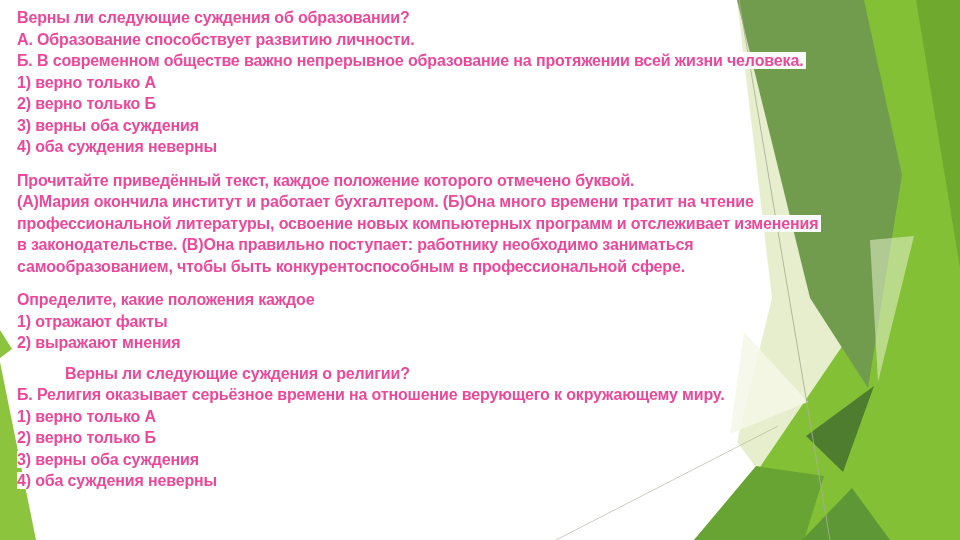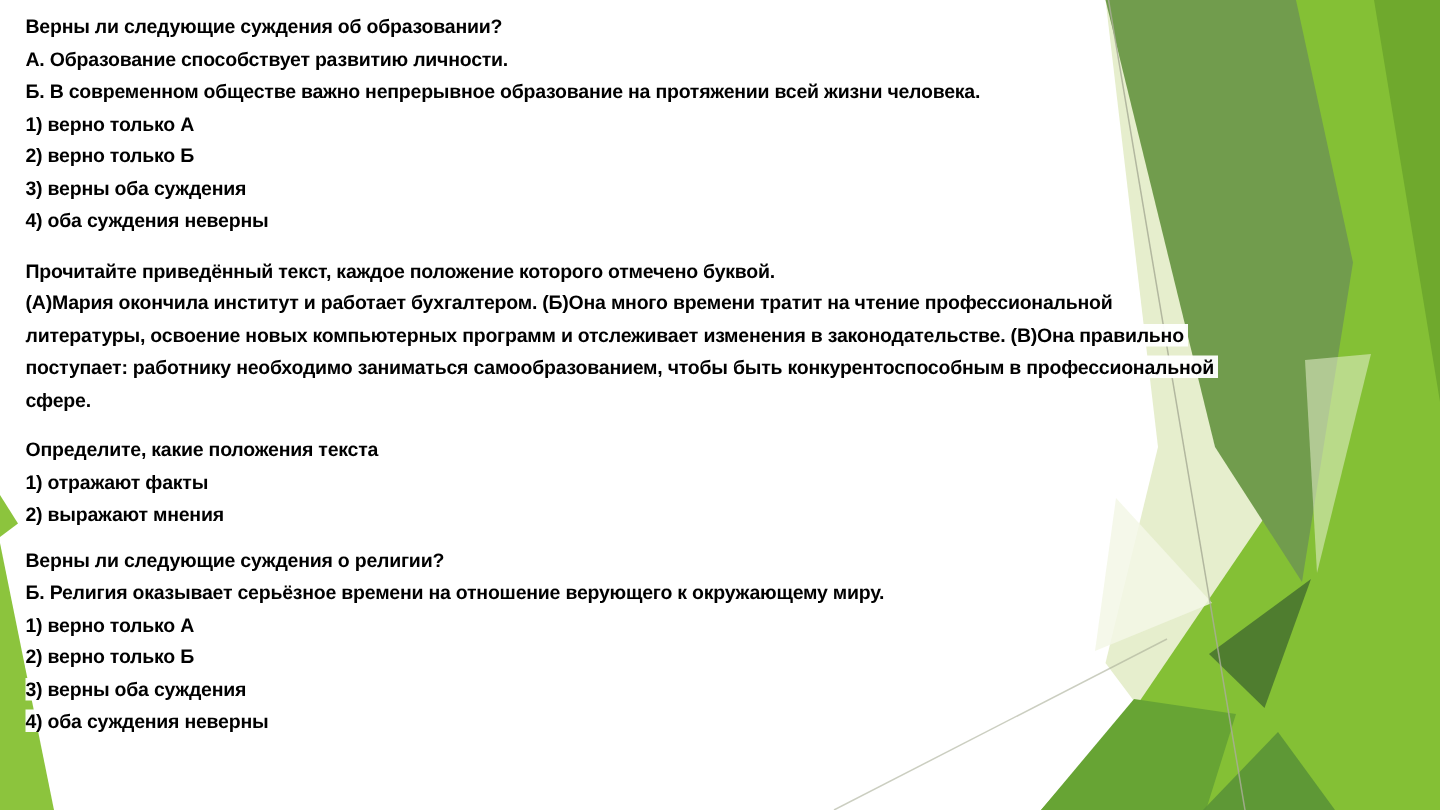--- a/index.html
+++ b/index.html
@@ -6,33 +6,33 @@
   .slide{
     position:relative;
     width:960px;height:540px;
     background:#ffffff;
     overflow:hidden;
     font-family:"Liberation Sans",sans-serif;
   }
   .decor{position:absolute;left:0;top:0;width:960px;height:540px;z-index:1;}
   .content{
     position:absolute;top:7px;left:17px;width:806px;z-index:2;
-    font-weight:700;font-size:13px;line-height:21.5px;
-    color:#000000;letter-spacing:-0.15px;
+    font-weight:700;font-size:16px;line-height:21.5px;
+    color:#ec4899;letter-spacing:-0.15px;
   }
   .content section{margin:0;padding:0;}
   .ln{margin:0;padding:0;}
   .ln > span{
     background:rgba(255,255,255,0.96);
     padding:0 3px 0 0;
     box-decoration-break:clone;
     -webkit-box-decoration-break:clone;
   }
   .gap4{margin-top:12px;}
-  .gap9{margin-top:9px;}
+  .gap9{margin-top:9px;margin-left:48px;}
 </style>
 </head>
 <body>
 
 <div class="slide">
 
   <svg class="decor" viewBox="0 0 960 540" aria-hidden="true">
     <polygon points="830,0 960,0 960,540 694,540 755,470 845,340" fill="#84c035"></polygon>
     <polygon points="916,0 960,0 960,268" fill="#6fa92d"></polygon>
     <polygon points="737,0 746,0 810,298 772,298" fill="#e6eecd"></polygon>
@@ -57,21 +57,21 @@
       <p class="ln"><span>Б. В современном обществе важно непрерывное образование на протяжении всей жизни человека.</span></p>
       <p class="ln"><span>1) верно только А</span></p>
       <p class="ln"><span>2) верно только Б</span></p>
       <p class="ln"><span>3) верны оба суждения</span></p>
       <p class="ln"><span>4) оба суждения неверны</span></p>
     </section>
 
     <section>
       <p class="ln gap4"><span>Прочитайте приведённый текст, каждое положение которого отмечено буквой.</span></p>
       <p class="ln"><span>(А)Мария окончила институт и работает бухгалтером. (Б)Она много времени тратит на чтение профессиональной литературы, освоение новых компьютерных программ и отслеживает изменения в законодательстве. (В)Она правильно поступает: работнику необходимо заниматься самообразованием, чтобы быть конкурентоспособным в профессиональной сфере.</span></p>
-      <p class="ln gap4"><span>Определите, какие положения текста</span></p>
+      <p class="ln gap4"><span>Определите, какие положения каждое</span></p>
       <p class="ln"><span>1) отражают факты</span></p>
       <p class="ln"><span>2) выражают мнения</span></p>
     </section>
 
     <section>
       <p class="ln gap9"><span>Верны ли следующие суждения о религии?</span></p>
       <p class="ln"><span>Б. Религия оказывает серьёзное времени на отношение верующего к окружающему миру.</span></p>
       <p class="ln"><span>1) верно только А</span></p>
       <p class="ln"><span>2) верно только Б</span></p>
       <p class="ln"><span>3) верны оба суждения</span></p>

